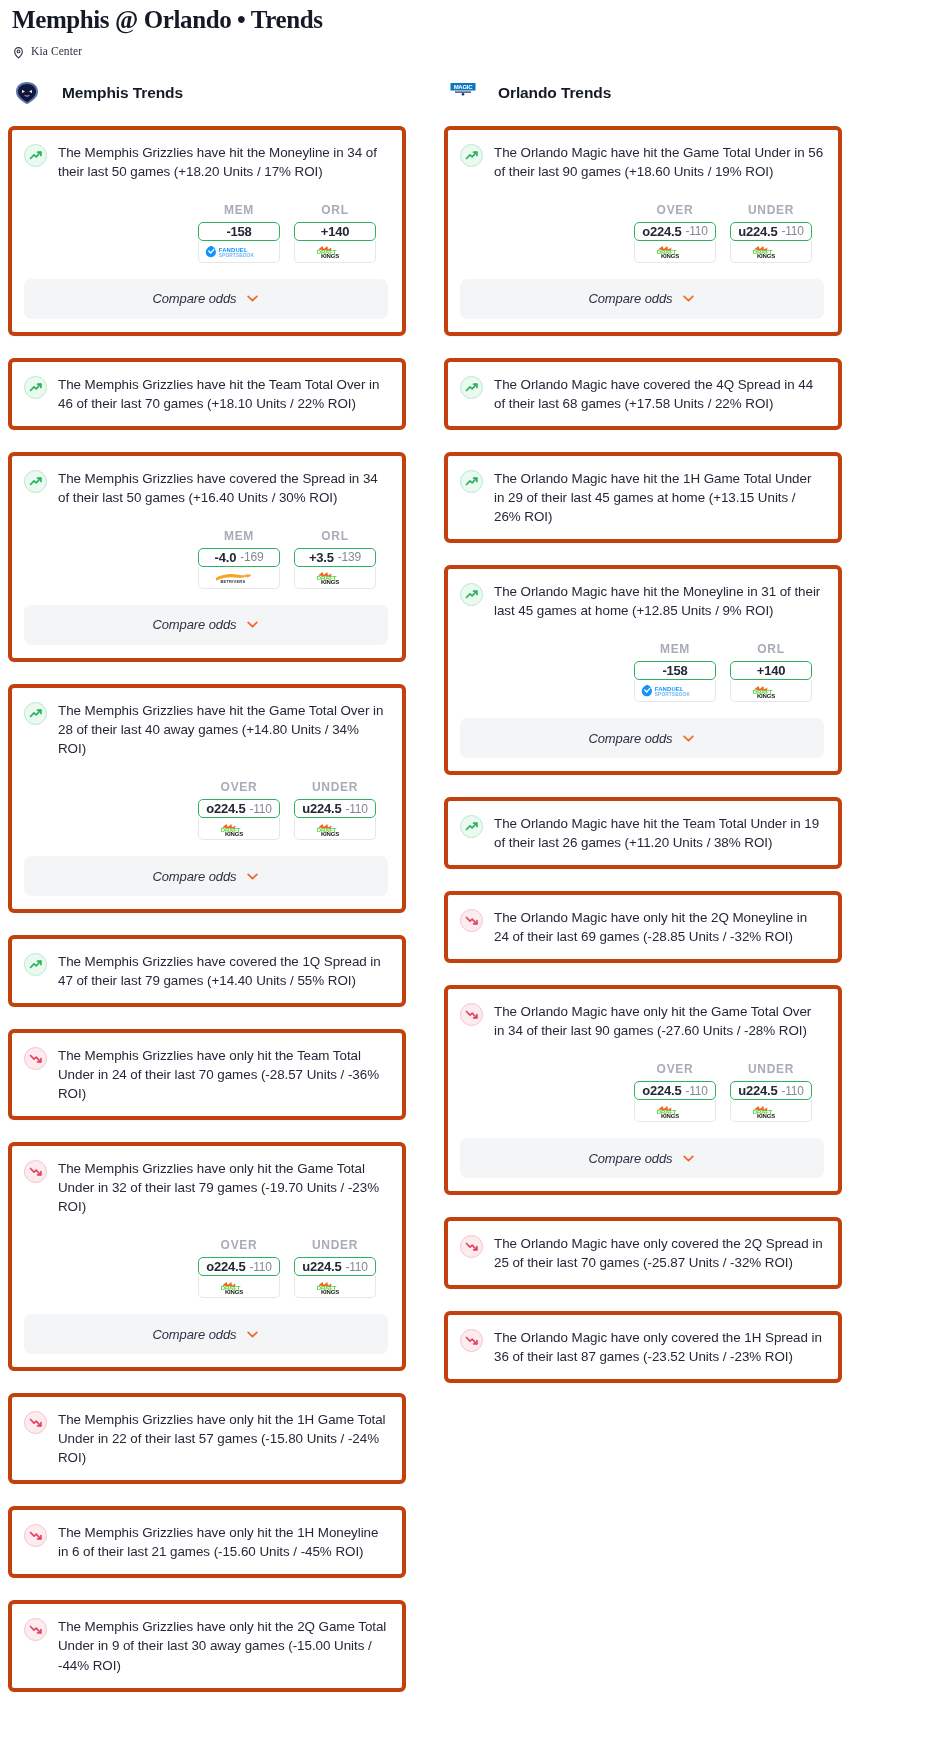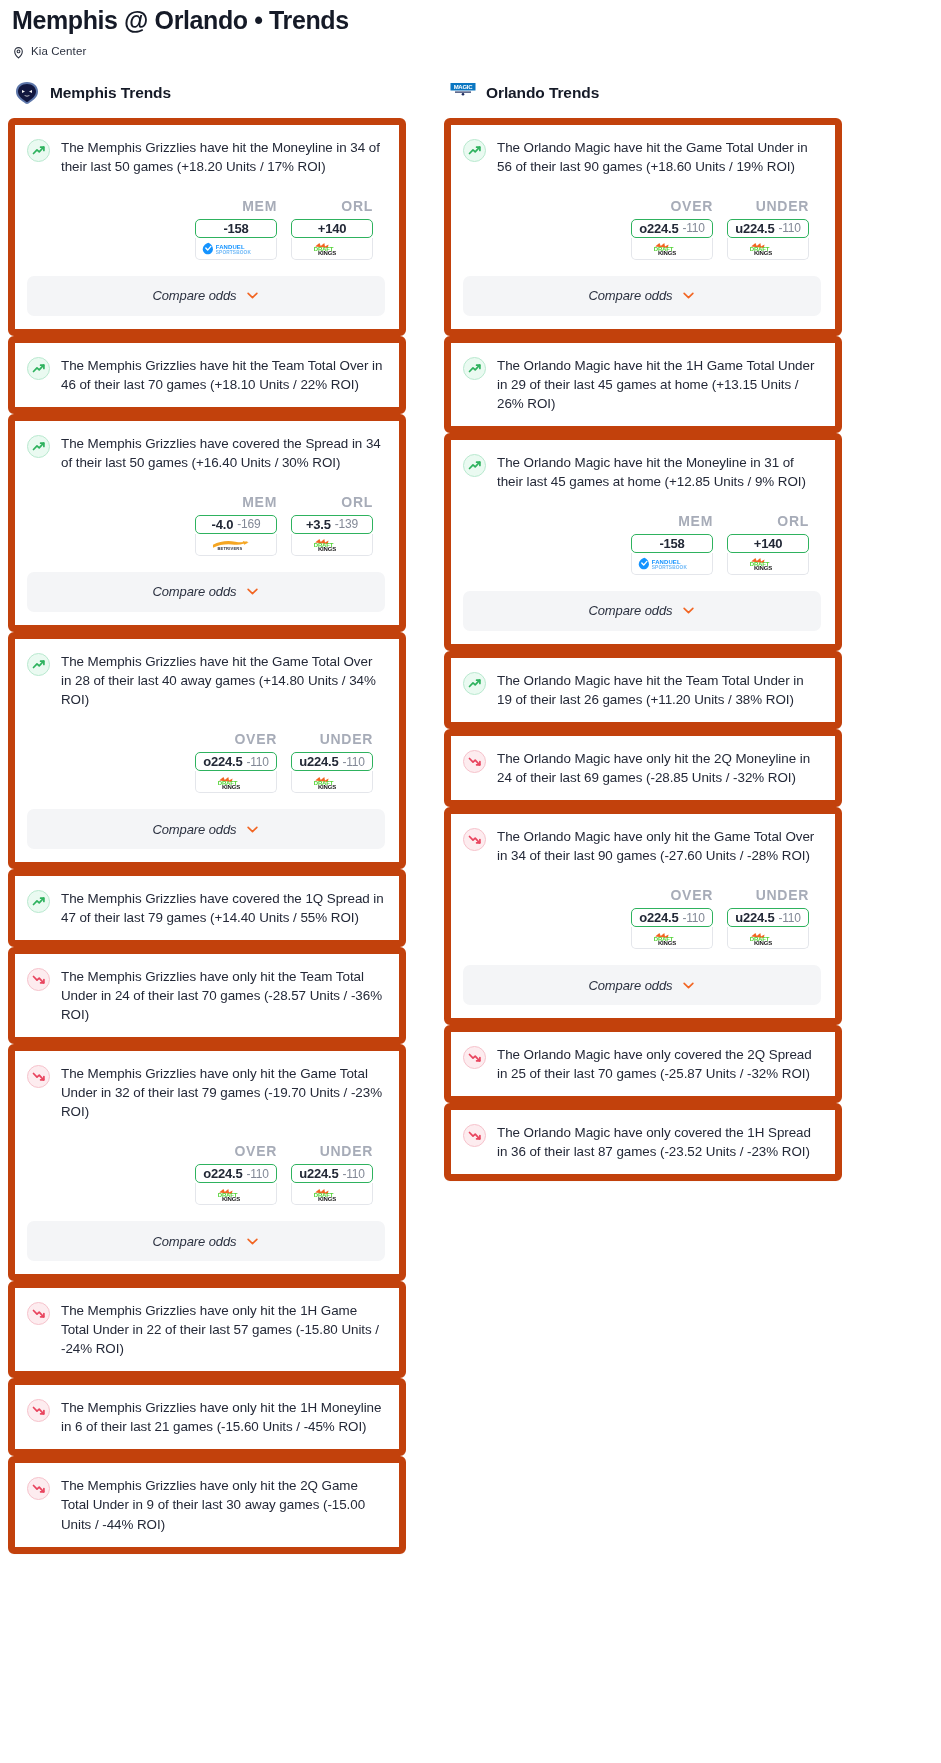--- a/index.html
+++ b/index.html
@@ -14,20 +14,21 @@
 
   .page {
     width: 941px;
     padding: 0 0 20px 0;
     position: relative;
   }
 
   
   .page-header {
     padding: 6px 28px 0 12px;
+    font-family: Liberation Serif, serif;
   }
   .page-title {
     font-size: 25px;
     font-weight: 800;
     letter-spacing: -0.4px;
     color: #151a27;
     line-height: 1.15;
   }
   .venue-row {
     display: flex;
@@ -48,40 +49,40 @@
     gap: 38px;
     margin-top: 22px;
     padding: 0 8px 0 8px;
     align-items: flex-start;
   }
   .column { width: 398px; flex: 0 0 398px; }
 
   .col-header {
     display: flex;
     align-items: center;
-    gap: 10px;
+    gap: 22px;
     padding: 0 4px 0 6px;
-    margin-bottom: 12px;
+    margin-bottom: 20px;
     height: 26px;
     text-align: center;
   }
   .team-logo { width: 26px; height: 24px; display: block; flex: 0 0 26px; }
   .col-title {
     font-size: 15.5px;
     font-weight: 700;
     color: #151a27;
     letter-spacing: -0.1px;
   }
 
   
   .trend-card {
     background: #ffffff;
-    border: 7px solid #c2410c;
+    border: 4px solid #c2410c;
     border-radius: 6px;
-    margin-bottom: 0;
+    margin-bottom: 22px;
     padding: 13px 14px 13px 12px;
     box-shadow: 0 1px 1px rgba(17, 24, 39, 0.025);
   }
 
   .trend-top {
     display: flex;
     align-items: flex-start;
     gap: 11px;
   }
 
@@ -108,22 +109,22 @@
   
   .odds-wrap {
     display: flex;
     justify-content: flex-end;
     gap: 14px;
     margin-top: 22px;
     padding-right: 12px;
   }
   .odds-col { width: 82px; }
   .odds-label {
-    text-align: right;
-    font-size: 14px;
+    text-align: center;
+    font-size: 12px;
     letter-spacing: 0.7px;
     color: #a7acb8;
     font-weight: 600;
     margin-bottom: 5px;
   }
   .odds-box {
     border: 1px solid #2eb25e;
     border-radius: 5px;
     background: #fff;
     height: 19px;
@@ -516,20 +517,31 @@
           </div>
         </div>
         <div class="trend-card">
           <div class="trend-top">
             <span class="trend-icon up">
               <svg viewBox="0 0 21 21" width="21" height="21">
                 <path d="M5.5 13.5 L9 9.8 L11.2 11.9 L15.6 7.2" stroke="#2eb25e" stroke-width="1.7" fill="none" stroke-linecap="round" stroke-linejoin="round"></path>
                 <path d="M12.6 7.2 H15.9 V10.4" stroke="#2eb25e" stroke-width="1.7" fill="none" stroke-linecap="round" stroke-linejoin="round"></path>
               </svg>
             </span>
+            <div class="trend-text">The Orlando Magic have covered the 4Q Spread in 44 of their last 68 games (+17.58 Units / 22% ROI)</div>
+          </div>
+        </div>
+        <div class="trend-card">
+          <div class="trend-top">
+            <span class="trend-icon up">
+              <svg viewBox="0 0 21 21" width="21" height="21">
+                <path d="M5.5 13.5 L9 9.8 L11.2 11.9 L15.6 7.2" stroke="#2eb25e" stroke-width="1.7" fill="none" stroke-linecap="round" stroke-linejoin="round"></path>
+                <path d="M12.6 7.2 H15.9 V10.4" stroke="#2eb25e" stroke-width="1.7" fill="none" stroke-linecap="round" stroke-linejoin="round"></path>
+              </svg>
+            </span>
             <div class="trend-text">The Orlando Magic have hit the 1H Game Total Under in 29 of their last 45 games at home (+13.15 Units / 26% ROI)</div>
           </div>
         </div>
         <div class="trend-card">
           <div class="trend-top">
             <span class="trend-icon up">
               <svg viewBox="0 0 21 21" width="21" height="21">
                 <path d="M5.5 13.5 L9 9.8 L11.2 11.9 L15.6 7.2" stroke="#2eb25e" stroke-width="1.7" fill="none" stroke-linecap="round" stroke-linejoin="round"></path>
                 <path d="M12.6 7.2 H15.9 V10.4" stroke="#2eb25e" stroke-width="1.7" fill="none" stroke-linecap="round" stroke-linejoin="round"></path>
               </svg>

